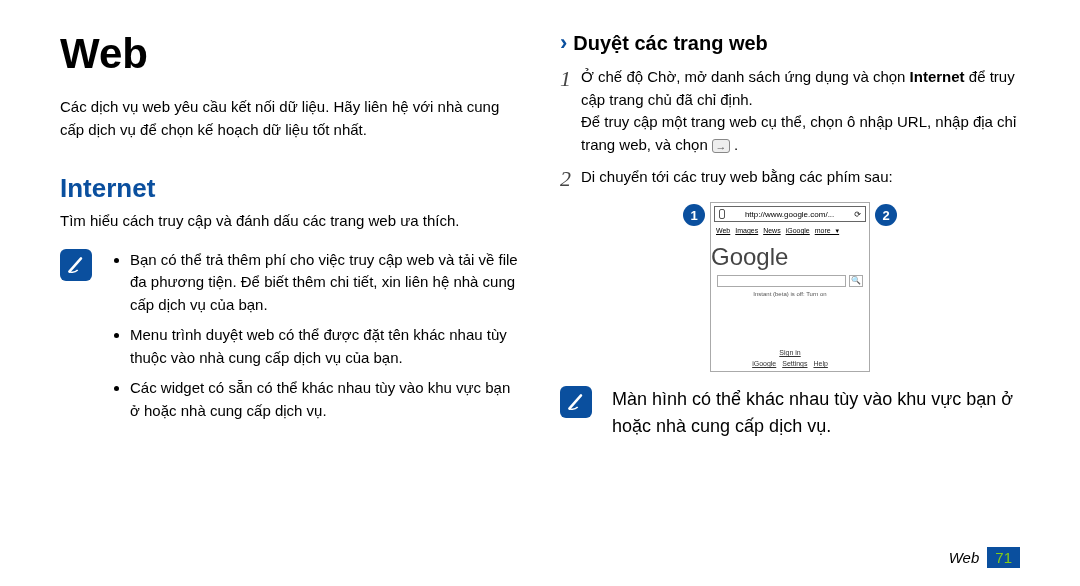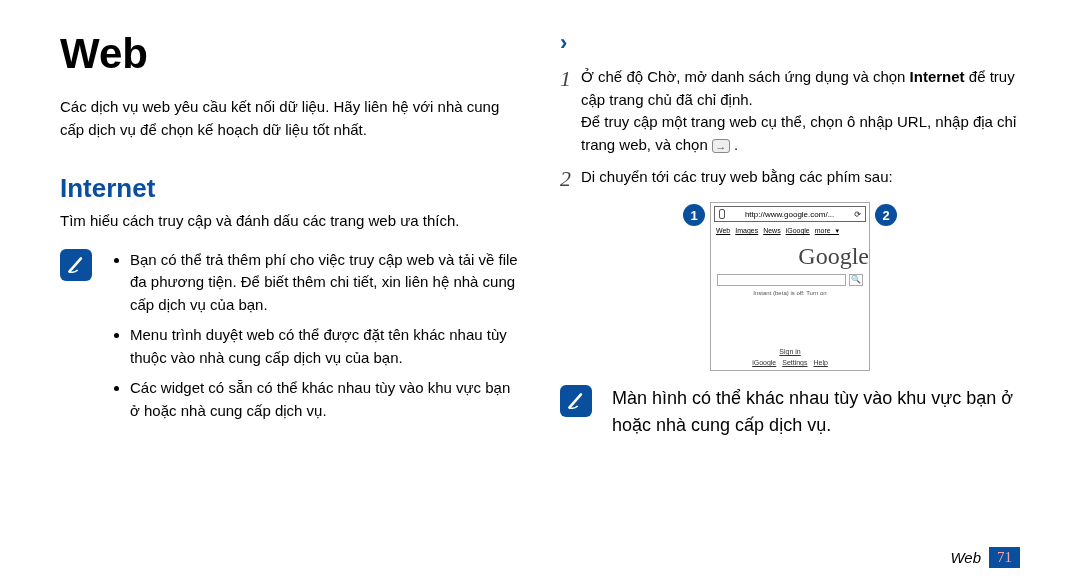--- a/index.html
+++ b/index.html
@@ -147,23 +147,23 @@
   .phone-urlbar .globe {
     width: 10px; height: 10px; border:1px solid #555; border-radius:2px;
   }
   .phone-navlinks {
     font-size: 7px;
     padding: 2px 5px;
     word-spacing: 3px;
   }
   .phone-navlinks u { text-decoration: underline; }
   .google-logo {
-    font-family: Liberation Serif, serif;
+    font-family: Liberation Sans, sans-serif;
     font-size: 24px;
-    text-align: right;
+    text-align: left;
     padding: 6px 0 4px 0;
     color: #444;
   }
   .search-row {
     display: flex;
     gap: 3px;
     padding: 0 6px 4px 6px;
   }
   .search-input {
     flex: 1;
@@ -207,24 +207,23 @@
     display: flex;
     align-items: center;
     gap: 8px;
   }
   .footer-label {
     font-style: italic;
     font-size: 15px;
   }
   .footer-page {
     background: #0a4f9e;
-    color: #fca5a5;
+    color: #84cc16;
     font-size: 15px;
     padding: 2px 8px;
-    font-family: Liberation Serif, serif;
   }
 </style>
 </head>
 <body>
 
 <div class="columns">
 
   <div class="col">
     <div class="page-title">Web</div>
     <div class="intro-text">Các dịch vụ web yêu cầu kết nối dữ liệu. Hãy liên hệ với nhà cung cấp dịch vụ để chọn kế hoạch dữ liệu tốt nhất.</div>
@@ -243,20 +242,21 @@
         <li>Bạn có thể trả thêm phí cho việc truy cập web và tải về file đa phương tiện. Để biết thêm chi tiết, xin liên hệ nhà cung cấp dịch vụ của bạn.</li>
         <li>Menu trình duyệt web có thể được đặt tên khác nhau tùy thuộc vào nhà cung cấp dịch vụ của bạn.</li>
         <li>Các widget có sẵn có thể khác nhau tùy vào khu vực bạn ở hoặc nhà cung cấp dịch vụ.</li>
       </ul>
     </div>
   </div>
 
   <div class="col">
     <div class="sub-heading">
       <span class="chevron">›</span>
+      <span>Duyệt các trang web</span>
     </div>
 
     <div class="step">
       <div class="step-num">1</div>
       <div>
         <span>Ở chế độ Chờ, mở danh sách ứng dụng và chọn </span><b>Internet</b><span> để truy cập trang chủ đã chỉ định.</span>
         <br>
         <span>Để truy cập một trang web cụ thể, chọn ô nhập URL, nhập địa chỉ trang web, và chọn </span><span class="inline-icon">→</span><span> .</span>
       </div>
     </div>

